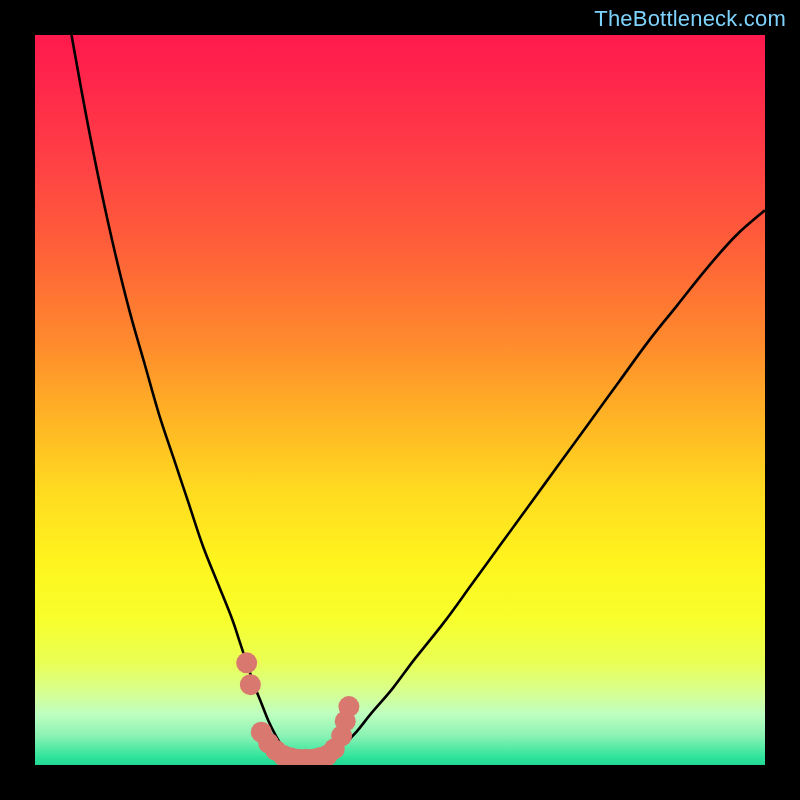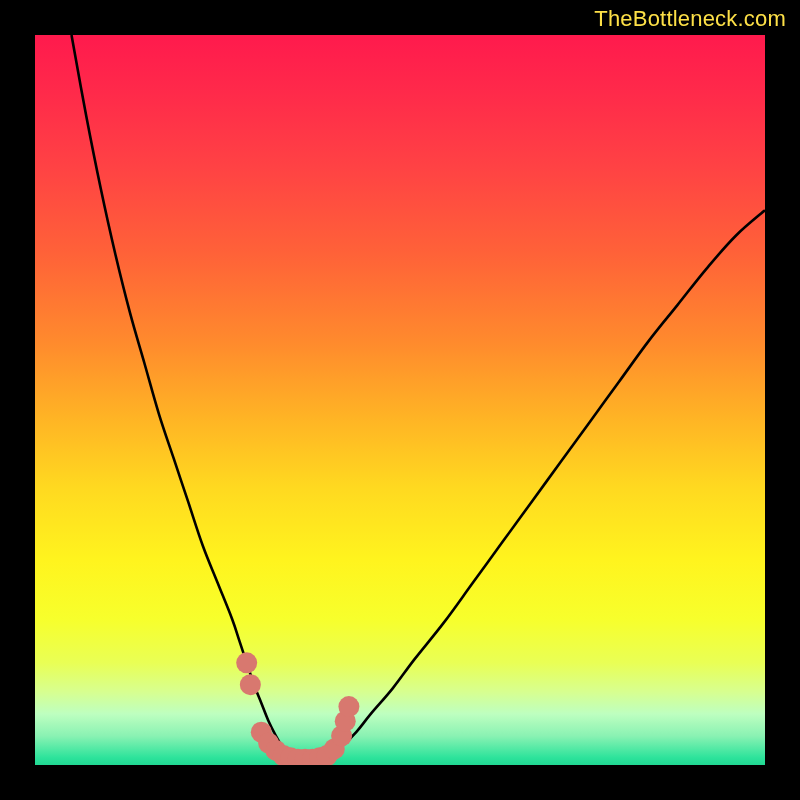--- a/index.html
+++ b/index.html
@@ -49,21 +49,21 @@
     position: absolute;
     left: 0;
     top: 0;
     width: 730px;
     height: 730px;
   }
   .watermark {
     position: absolute;
     top: 6px;
     right: 14px;
-    color: #fde047;
+    color: #7dd3fc;
     font-size: 22px;
     letter-spacing: 0.2px;
     font-weight: 400;
   }
 </style>
 </head>
 <body>
 
 <div class="frame">
 

